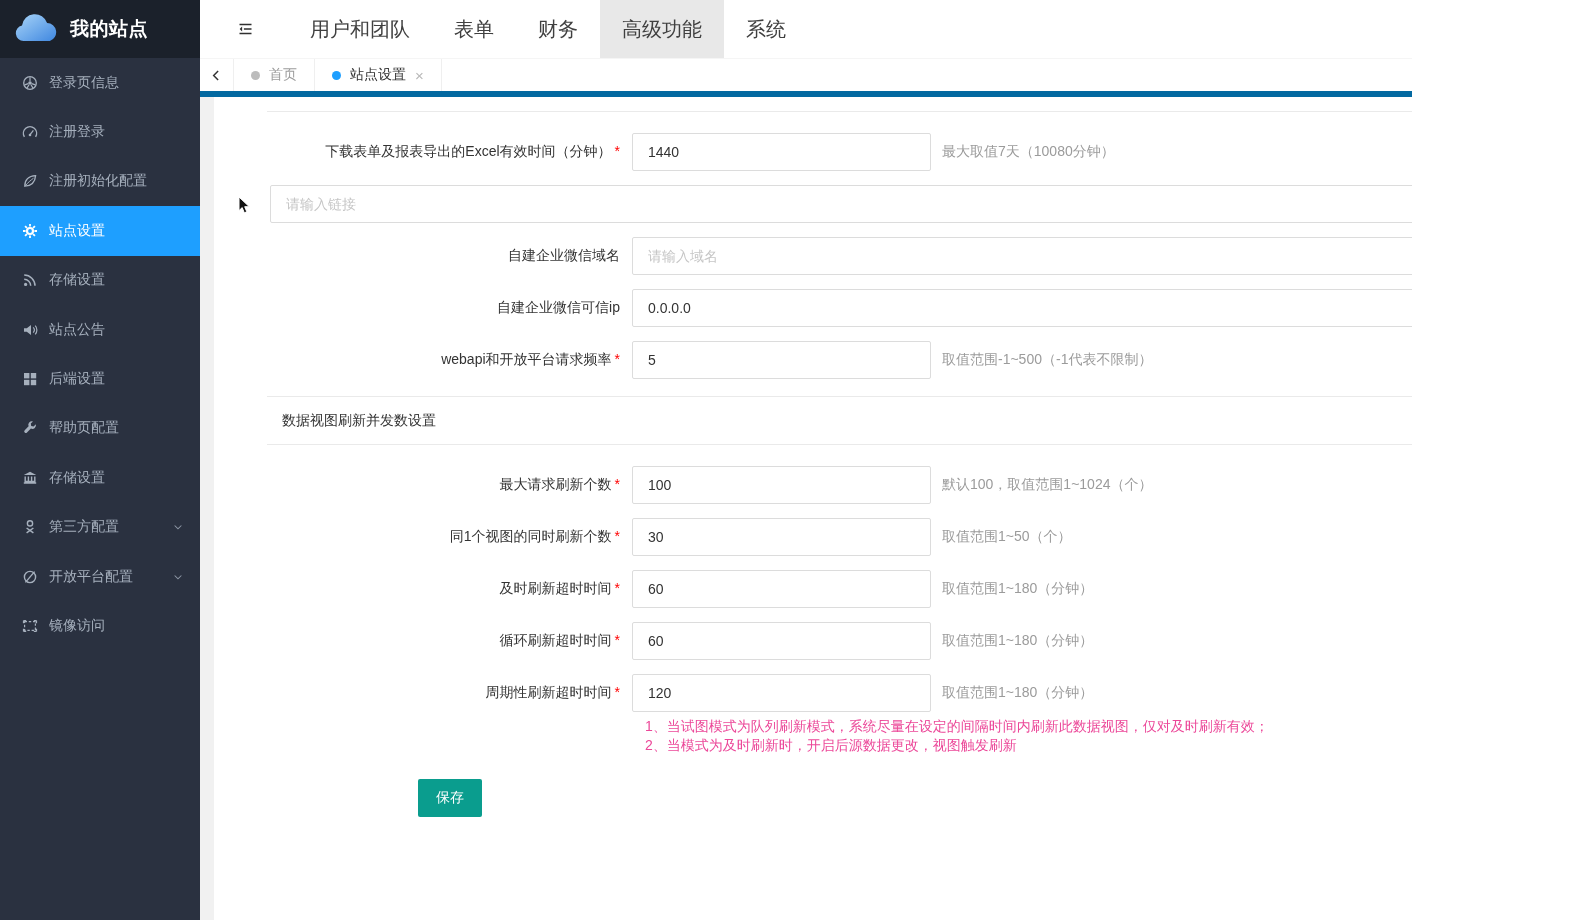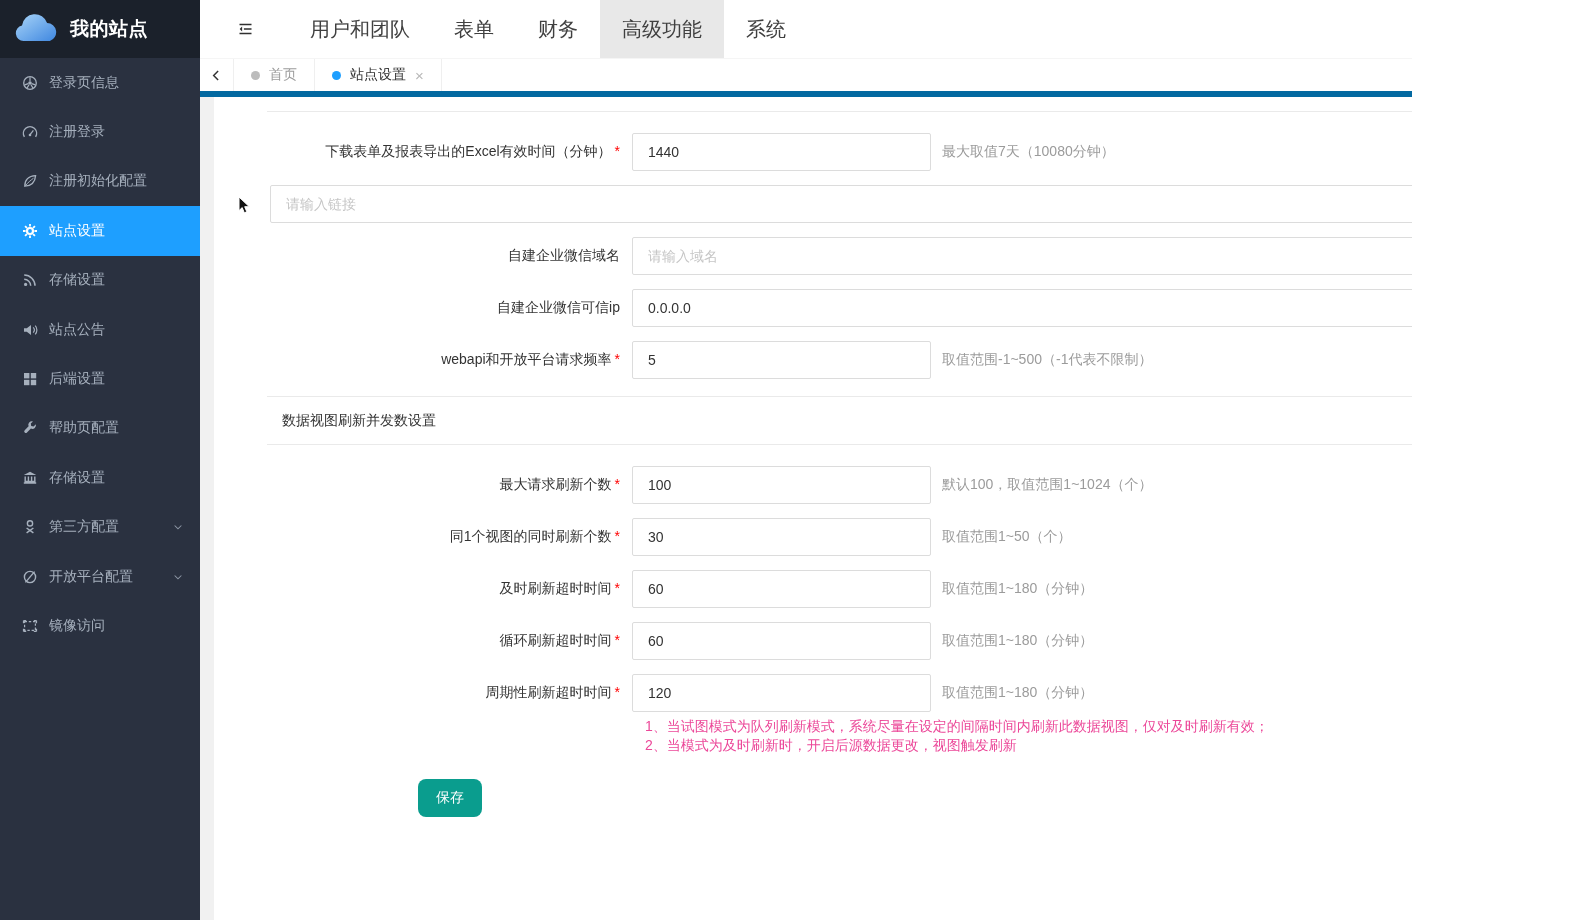--- a/index.html
+++ b/index.html
@@ -66,21 +66,21 @@
   .hint { margin-left:11px; color:#9b9b9b; white-space:nowrap; }
 
   .toggle-row { height:30px; margin-top:19px; }
   .switch { margin-left:12px; width:78px; height:30px; display:flex; cursor:pointer; flex:none; }
   .switch-text { width:50px; background:#d2d2d2; color:#fff; font-size:14px; display:flex; align-items:center; justify-content:center; }
   .switch-knob { width:28px; box-sizing:border-box; background:#fff; border:1px solid #d2d2d2; }
 
   .notes { margin:5px 0 0 387px; color:#ec4899; font-size:14px; line-height:19px; }
   .notes div { white-space:nowrap; }
 
-  .save-btn { display:block; margin:24px 0 0 160px; width:64px; height:38px; background:var(--save-green,#0A9D8E); border:none; border-radius:8px; color:#fff; font-size:14px; font-family:Liberation Mono, monospace; cursor:pointer; }
+  .save-btn { display:block; margin:24px 0 0 160px; width:64px; height:38px; background:var(--save-green,#0A9D8E); border:none; border-radius:2px; color:#fff; font-size:14px; font-family:Liberation Mono, monospace; cursor:pointer; }
 
   .cursor { position:absolute; left:238px; top:196px; width:13px; height:19px; z-index:9; pointer-events:none; }
 </style>
 </head>
 <body>
 
 <div class="app">
 
   <aside class="sidebar">
     <div class="logo-bar">

